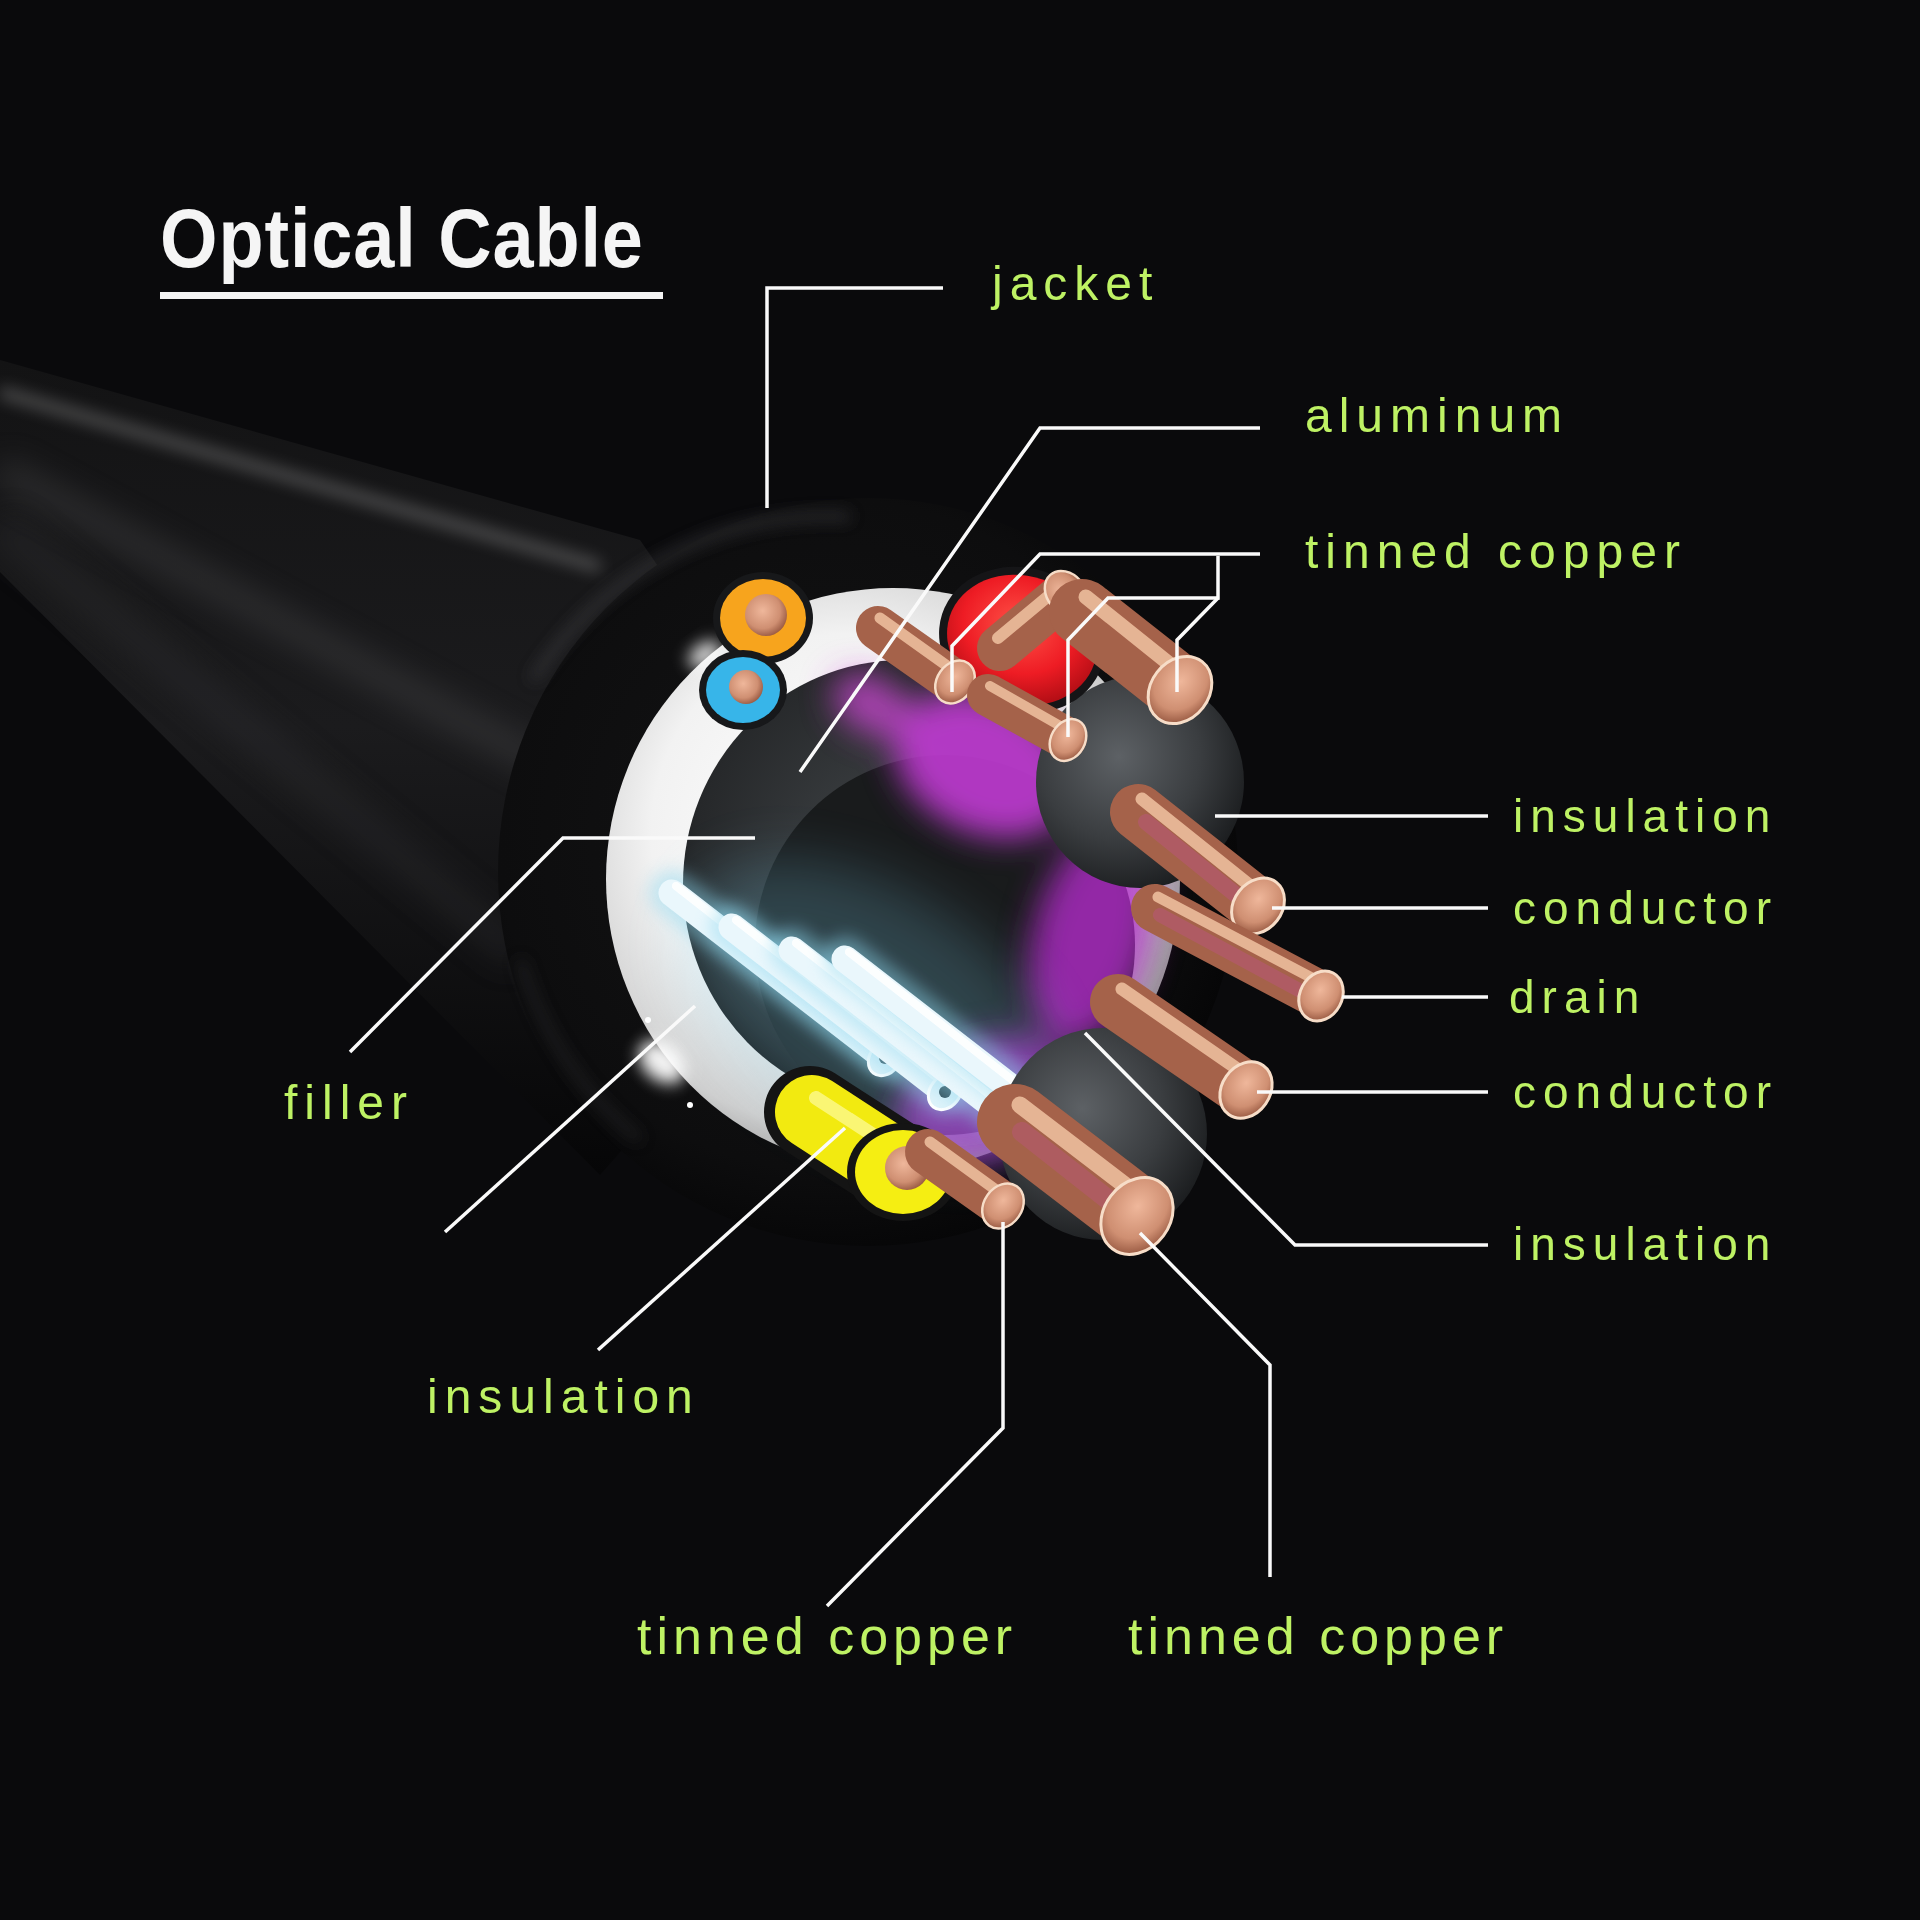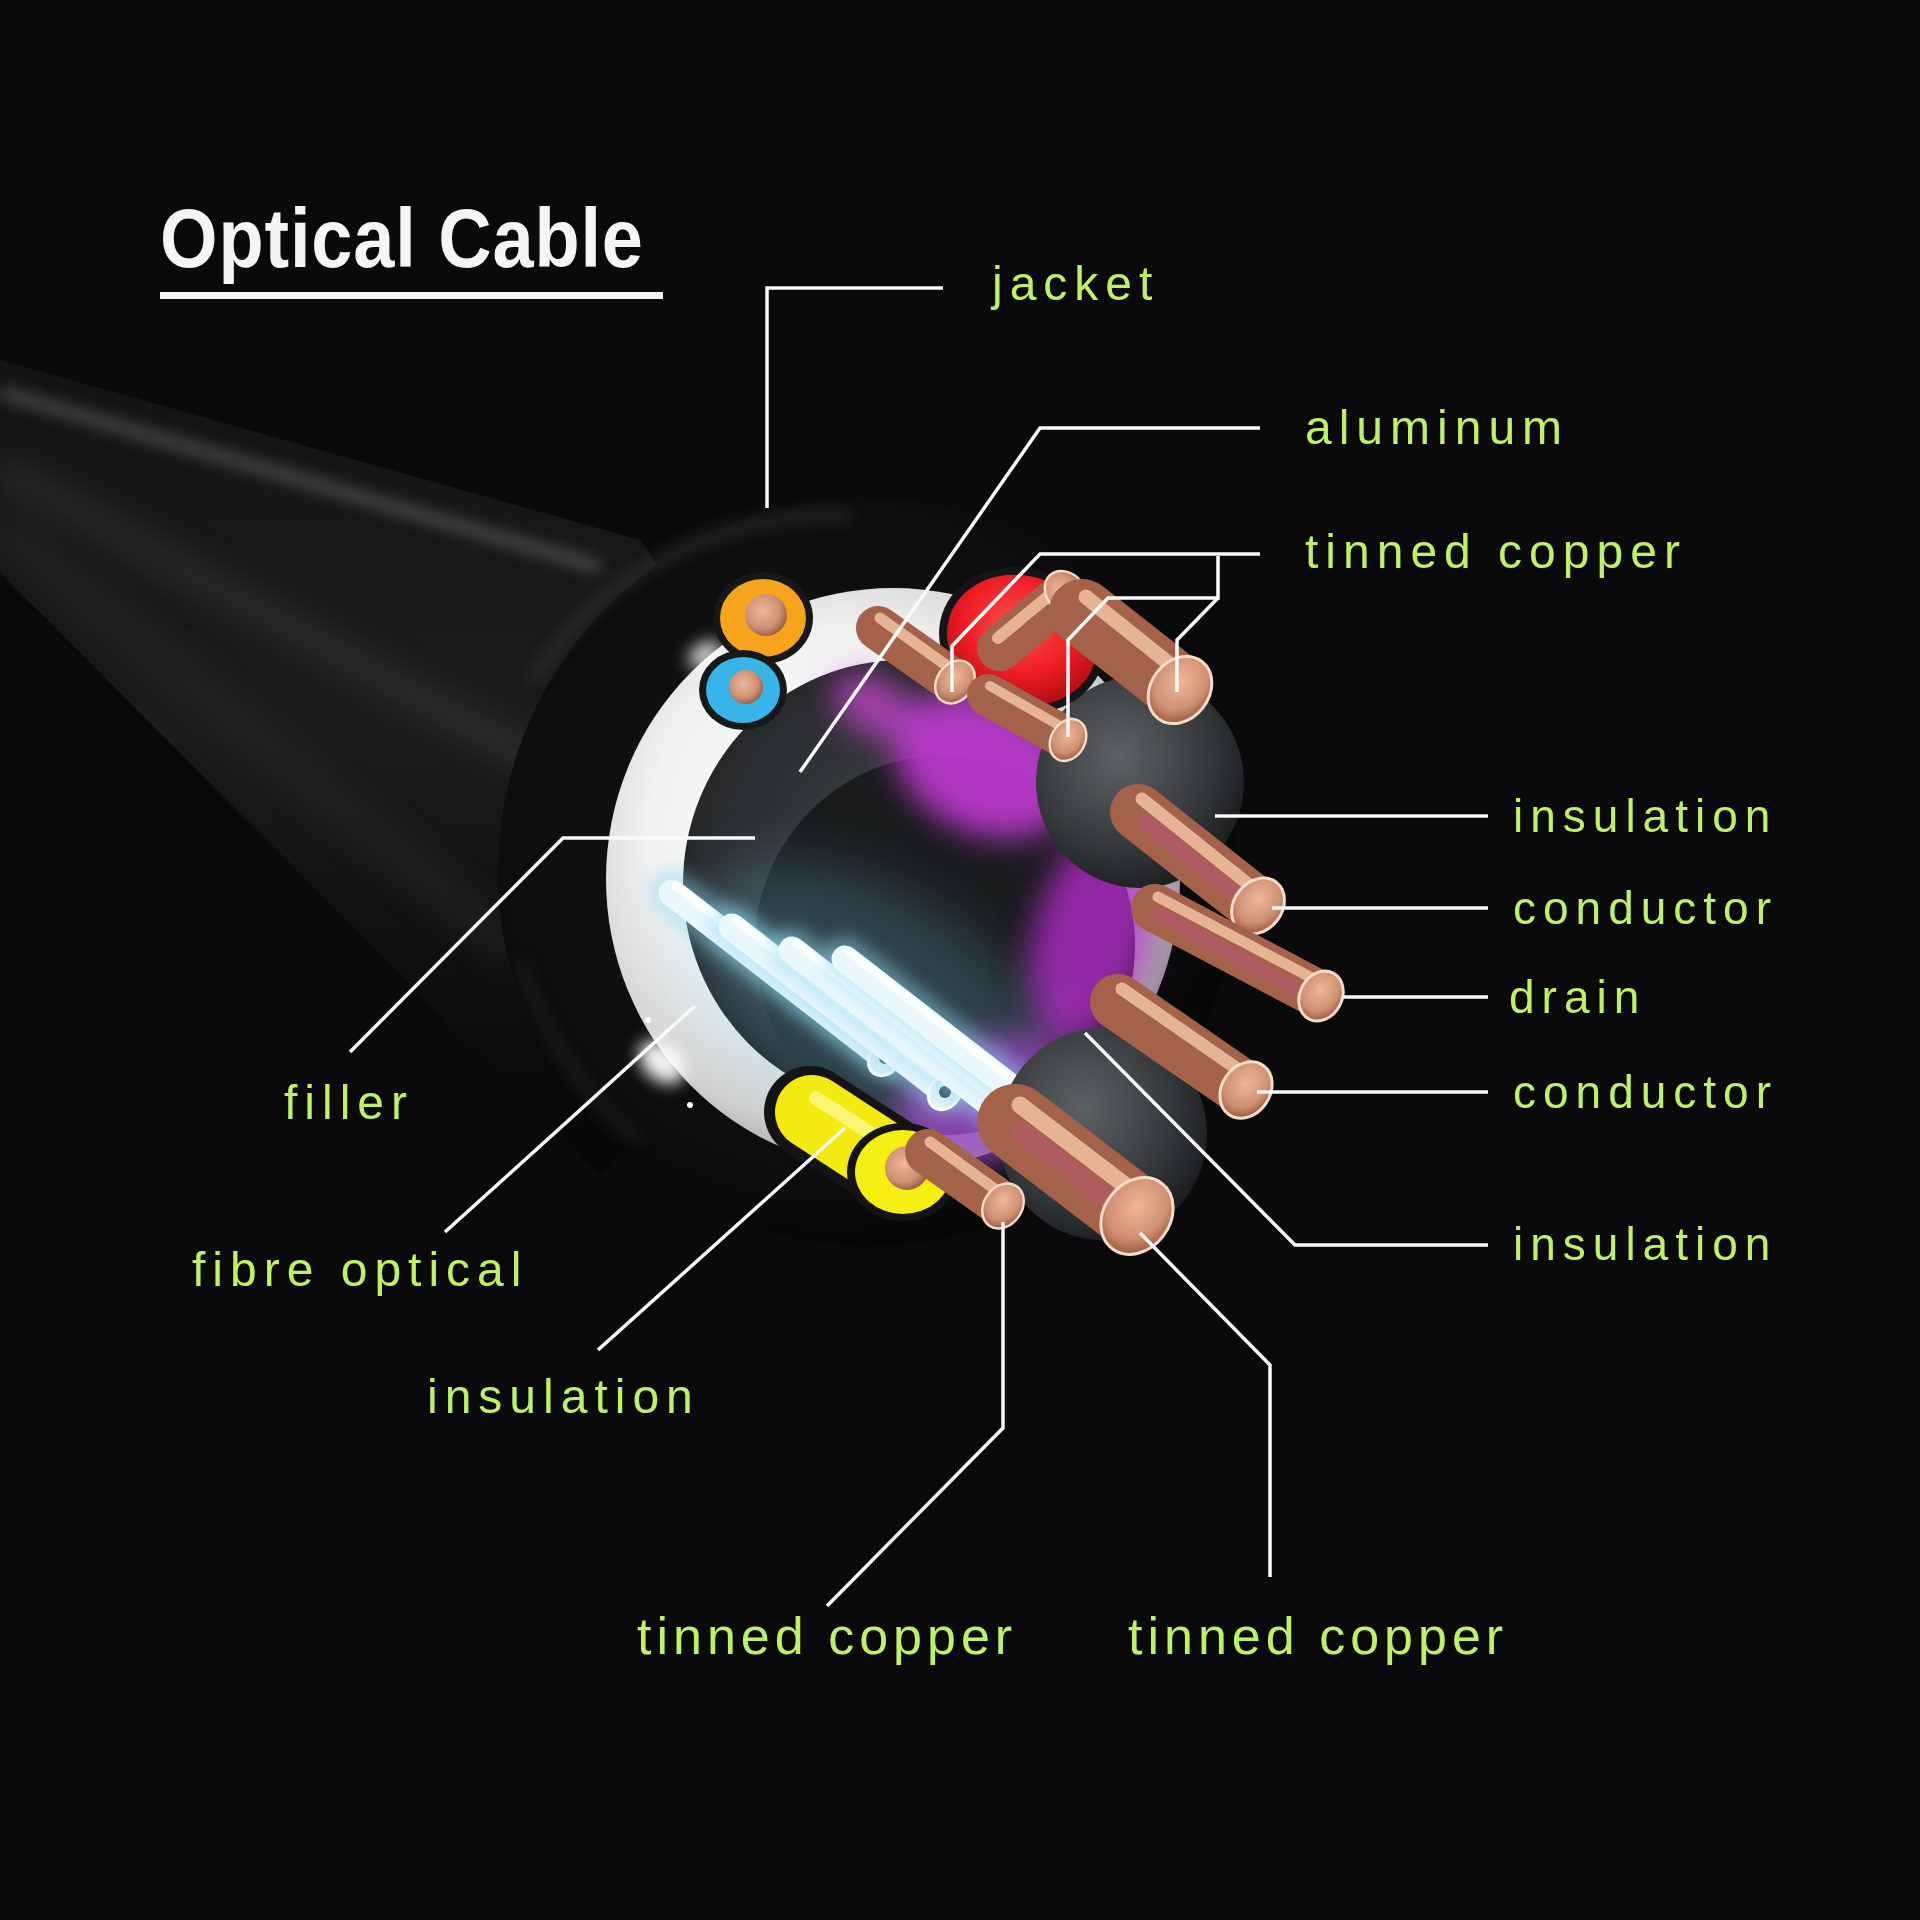--- a/index.html
+++ b/index.html
@@ -246,28 +246,27 @@
       <polyline points="845,1128 598,1350"></polyline>
       <polyline points="1003,1222 1003,1428 827,1606"></polyline>
       <polyline points="1140,1233 1270,1365 1270,1577"></polyline>
     </g>
   </svg>
 
   <div class="title">Optical Cable</div>
   <div class="title-underline"></div>
 
   <div class="lbl s48" style="left:992px;top:284px">jacket</div>
-  <div class="lbl s48" style="left:1305px;top:428px">aluminum</div>
+  <div class="lbl s48" style="left:1305px;top:416px">aluminum</div>
   <div class="lbl s48" style="left:1305px;top:552px">tinned copper</div>
 
   <div class="lbl s46" style="left:1513px;top:816px">insulation</div>
   <div class="lbl s46" style="left:1513px;top:908px">conductor</div>
   <div class="lbl s46" style="left:1509px;top:997px">drain</div>
   <div class="lbl s46" style="left:1513px;top:1092px">conductor</div>
   <div class="lbl s46" style="left:1513px;top:1244px">insulation</div>
 
   <div class="lbl s48" style="left:284px;top:1103px">filler</div>
-  <div class="lbl s48" style="left:192px;top:1270px">fibre optical</div>
   <div class="lbl s48" style="left:427px;top:1397px">insulation</div>
 
   <div class="lbl s52" style="left:637px;top:1636px">tinned copper</div>
   <div class="lbl s52" style="left:1128px;top:1636px">tinned copper</div>
 </div>
 
 </body></html>

